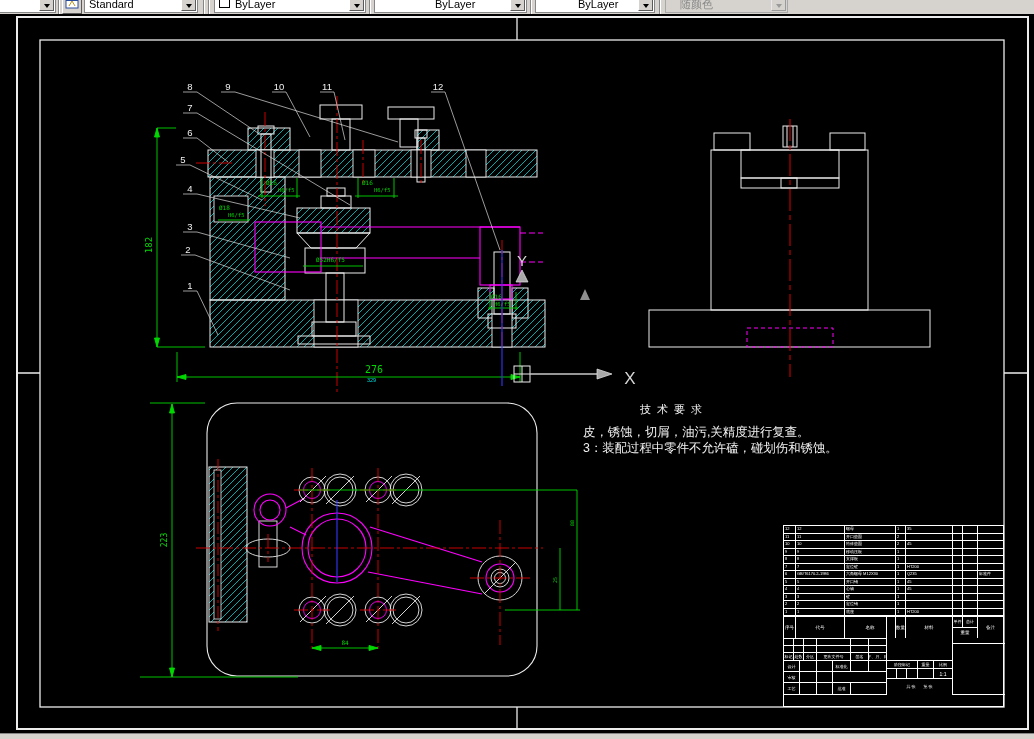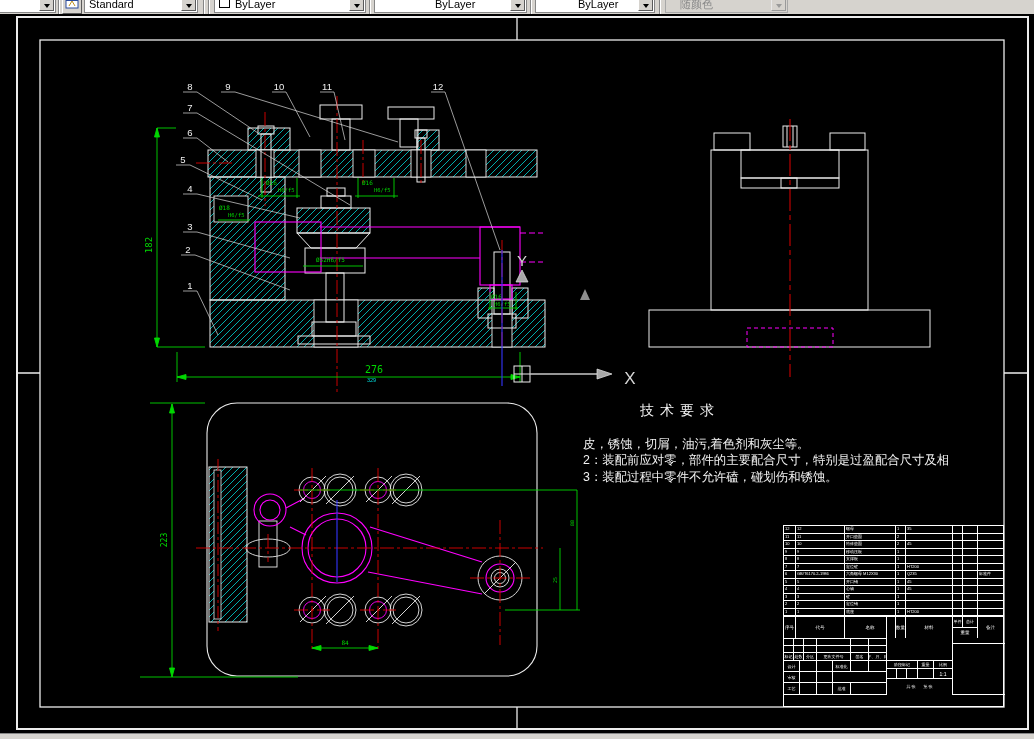--- a/index.html
+++ b/index.html
@@ -22,21 +22,21 @@
          border-right-color:#5a5a5a;border-bottom-color:#5a5a5a;}
   .swatch{position:absolute;left:4px;top:5px;width:11px;height:9px;background:#fff;border:1px solid #000;}
   .sepbar{position:absolute;top:0;height:14px;width:2px;border-left:1px solid #868686;border-right:1px solid #ffffff;}
   
   #cmdbar{position:absolute;left:0;bottom:0;width:1034px;height:6px;background:#d6d3ce;
           border-top:1px solid #868686;z-index:30;}
   
   #canvas{position:absolute;left:0;top:0;width:1034px;height:739px;}
   
   #techreq{position:absolute;left:583px;top:402px;width:424px;color:#f2f2f2;z-index:10;}
-  #techreq .tr-title{margin-left:57px;font-size:14px;letter-spacing:6px;margin-bottom:16px;}
+  #techreq .tr-title{margin-left:57px;font-size:11px;letter-spacing:6px;margin-bottom:7px;}
   #techreq .tr-line{font-size:12.4px;line-height:16.4px;white-space:nowrap;}
   
   #bom{position:absolute;left:783px;top:525px;width:221px;z-index:10;color:#fff;}
   .bomgrid{border:1px solid #fff;border-bottom:none;display:flex;flex-direction:column;height:91px;}
   .bomrow{display:flex;flex:1;border-bottom:1px solid #fff;min-height:0;}
   .bc{border-right:1px solid #fff;font-size:4px;line-height:6px;overflow:hidden;white-space:nowrap;padding-left:1px;}
   .bc:last-child{border-right:none;}
   .w-no{width:12px;}.w-code{width:49px;}.w-name{width:51px;}.w-qty{width:10px;}
   .w-mat{width:47px;}.w-unit{width:10px;}.w-tot{width:15px;}.w-rem{flex:1;}
   .bomhead{display:flex;height:22px;border:1px solid #fff;border-bottom:none;}
@@ -302,22 +302,21 @@
       <polygon points="597,369 612,374 597,379" fill="#a8a8a8" stroke="#e6e6e6" stroke-width="0.7"></polygon>
       <polygon points="516,282 522,270 528,282" fill="#a8a8a8" stroke="#e6e6e6" stroke-width="0.7"></polygon>
       <polygon points="580,300 585,289 590,300" fill="#8e8e8e"></polygon>
       <text x="630" y="384" font-size="17" fill="#d6d6d6" text-anchor="middle" font-weight="100">X</text>
       <text x="522" y="266" font-size="15" fill="#d6d6d6" text-anchor="middle" font-weight="100">Y</text>
     </g>
   </svg>
 
   <div id="techreq">
     <div class="tr-title">技术要求</div>
-    <div class="tr-line">皮，锈蚀，切屑，油污,着色剂和灰尘等。</div>
-    <div class="tr-line">2：装配前应对零，部件的主要配合尺寸，特别是过盈配合尺寸及相</div>
+    <div class="tr-line">皮，锈蚀，切屑，油污,关精度进行复查。</div>
     <div class="tr-line">3：装配过程中零件不允许磕，碰划伤和锈蚀。</div>
   </div>
 
   <div id="bom">
     <div class="bomgrid">
       <div class="bomrow">
         <div class="bc w-no">12</div>
         <div class="bc w-code">12</div>
         <div class="bc w-name">螺母</div>
         <div class="bc w-qty">1</div>

